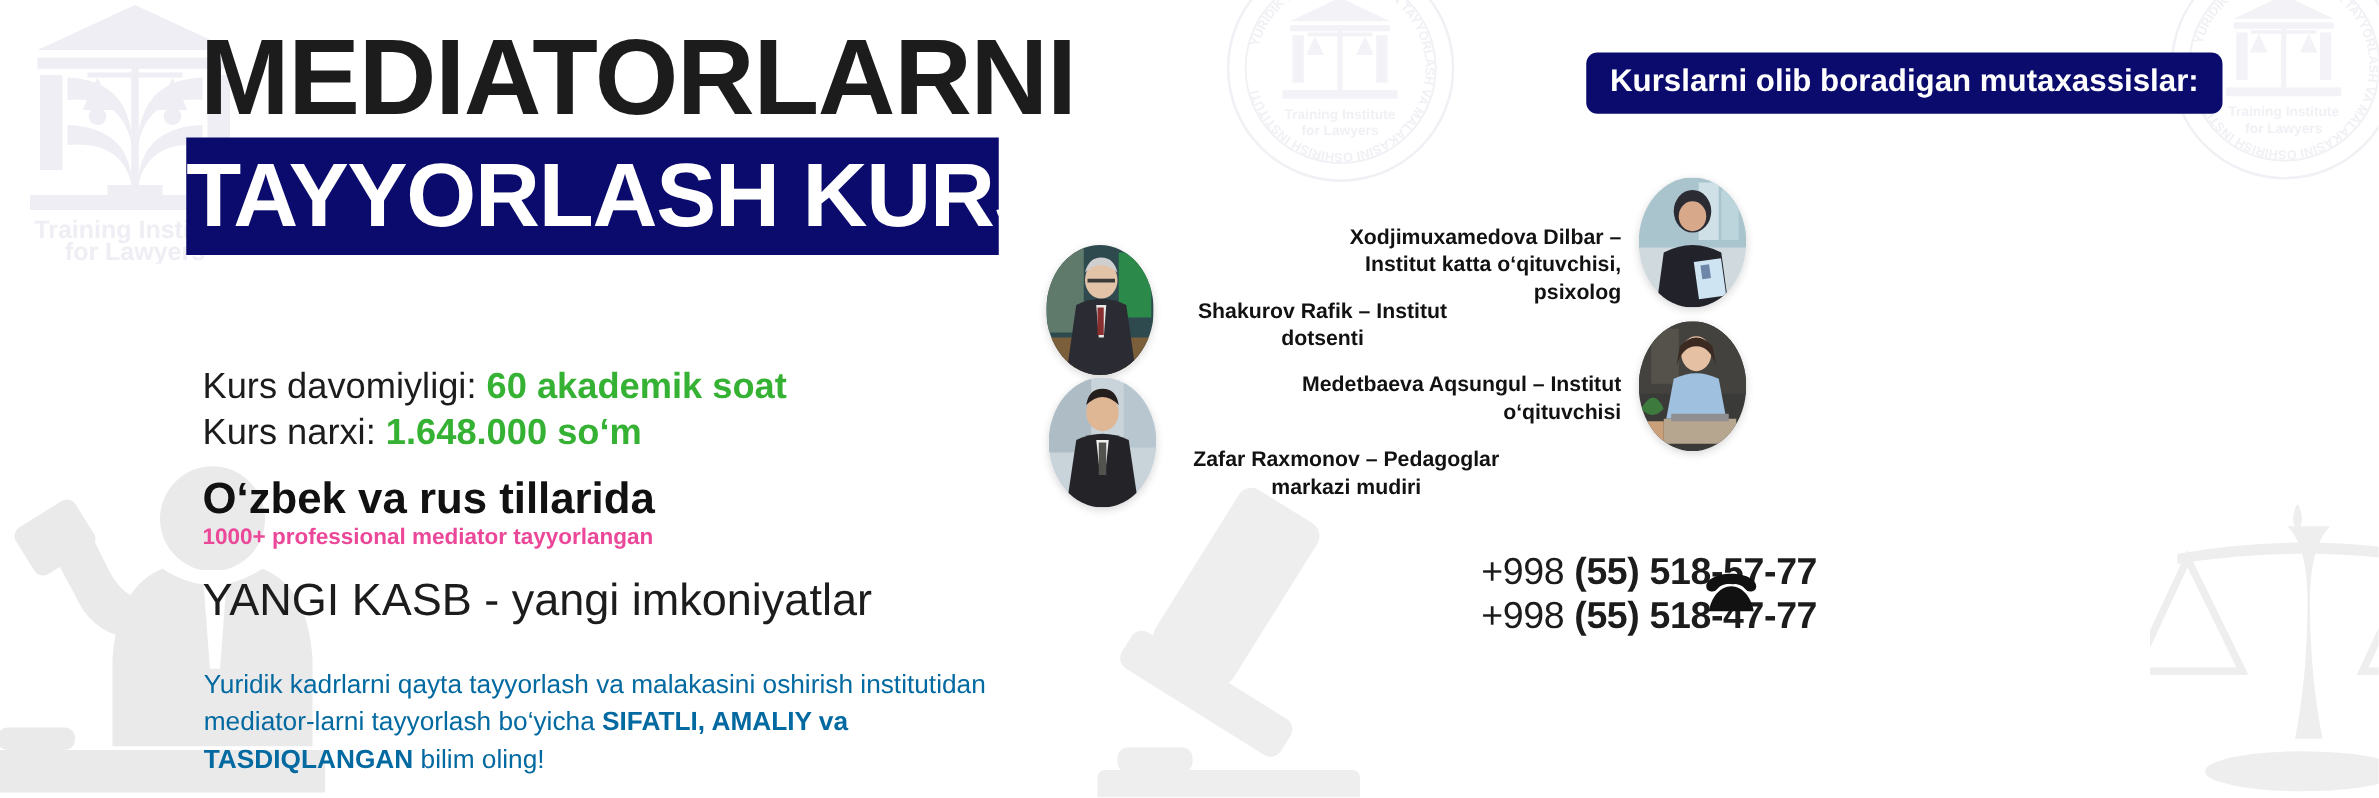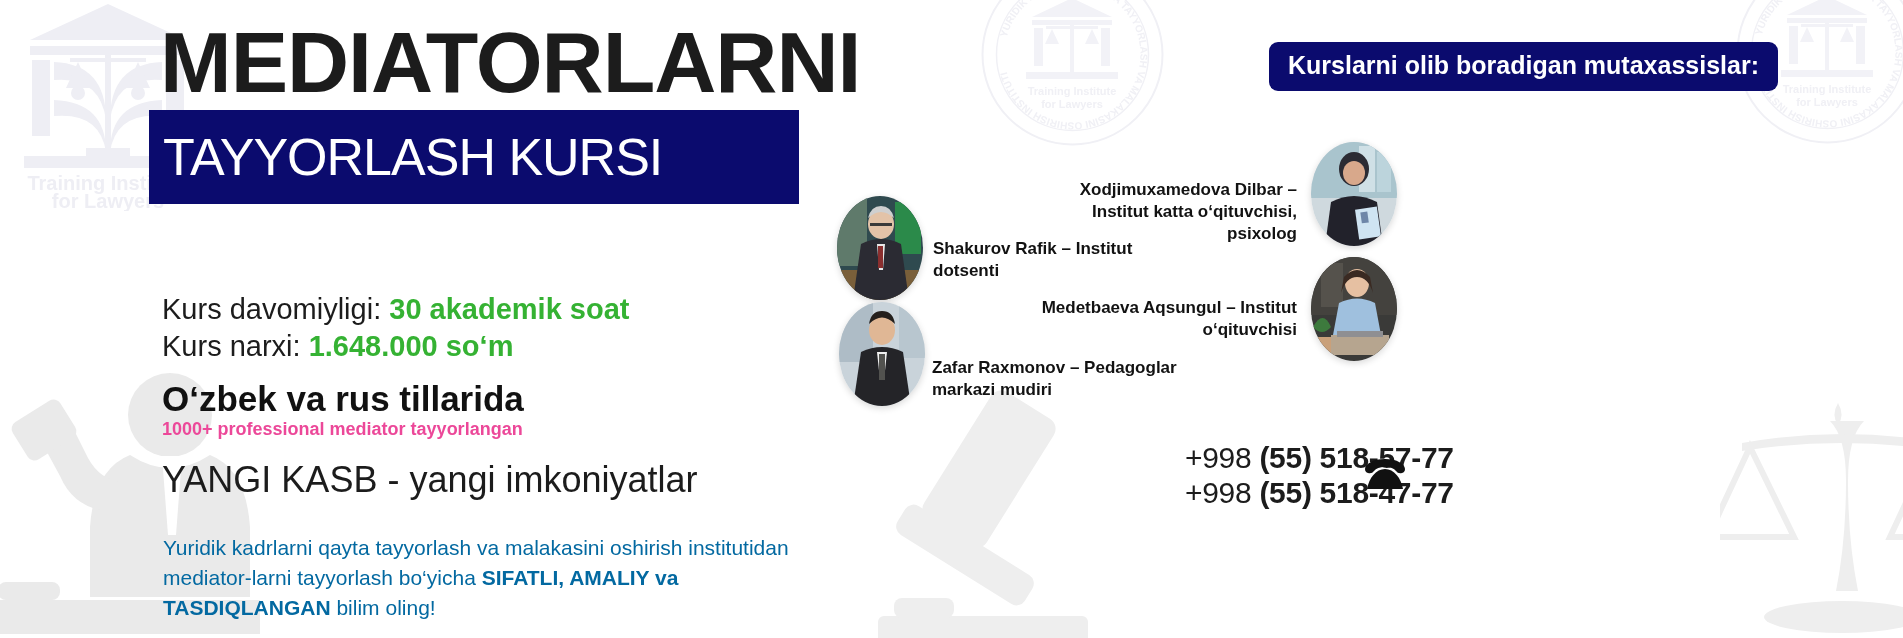--- a/index.html
+++ b/index.html
@@ -37,24 +37,24 @@
     color: #1c1c1c;
     white-space: nowrap;
   }
   .title-band {
     position: absolute; left: 149px; top: 110px;
     width: 650px; height: 94px;
     background: #0b0b6e;
     display: flex; align-items: center;
   }
   .title-band-text {
-    font-size: 52px; line-height: 1;
-    font-weight: 400; letter-spacing: -1px;
+    font-size: 72px; line-height: 1;
+    font-weight: 700; letter-spacing: -1px;
     color: #ffffff;
-    padding-left: 14px;
+    padding-left: 0;
     white-space: nowrap;
   }
 
   .facts { position: absolute; left: 162px; top: 291px; }
   .fact-line {
     font-size: 29px; line-height: 1.28;
     font-weight: 400; color: #1c1c1c;
     white-space: nowrap;
   }
   .fact-hi { font-weight: 800; color: #35b233; }
@@ -103,21 +103,21 @@
     overflow: hidden;
     box-shadow: 0 2px 7px rgba(0,0,0,0.16);
   }
   .expert-photo svg { display: block; }
   .expert-name {
     position: absolute;
     font-size: 17px; line-height: 1.3;
     font-weight: 700; color: #121212;
   }
   .name-right { text-align: right; margin-top: 12px; }
-  .name-left  { text-align: left; }
+  .name-left  { text-align: center; }
 
   
   .e1-photo { left: 319px; top: 142px; width: 86px;  height: 104px; }
   .e1-name  { left:  40px; top: 167px; width: 265px; }
 
   .e2-photo { left: -155px; top: 196px; width: 86px; height: 104px; }
   .e2-name  { left: -59px;  top: 238px; width: 250px; }
 
   .e3-photo { left: 319px; top: 257px; width: 86px; height: 104px; }
   .e3-name  { left:  20px; top: 285px; width: 285px; }
@@ -262,21 +262,21 @@
 
     <div class="title-main">MEDIATORLARNI</div>
 
     <div class="title-band">
       <span class="title-band-text">TAYYORLASH KURSI</span>
     </div>
 
     <div class="facts">
       <div class="fact-line">
         <span>Kurs davomiyligi:</span>
-        <span class="fact-hi">30 akademik soat</span>
+        <span class="fact-hi">60 akademik soat</span>
       </div>
       <div class="fact-line">
         <span>Kurs narxi:</span>
         <span class="fact-hi">1.648.000 so‘m</span>
       </div>
     </div>
 
     <div class="langs">O‘zbek va rus tillarida</div>
     <div class="langs-sub">1000+ professional mediator tayyorlangan</div>
 

